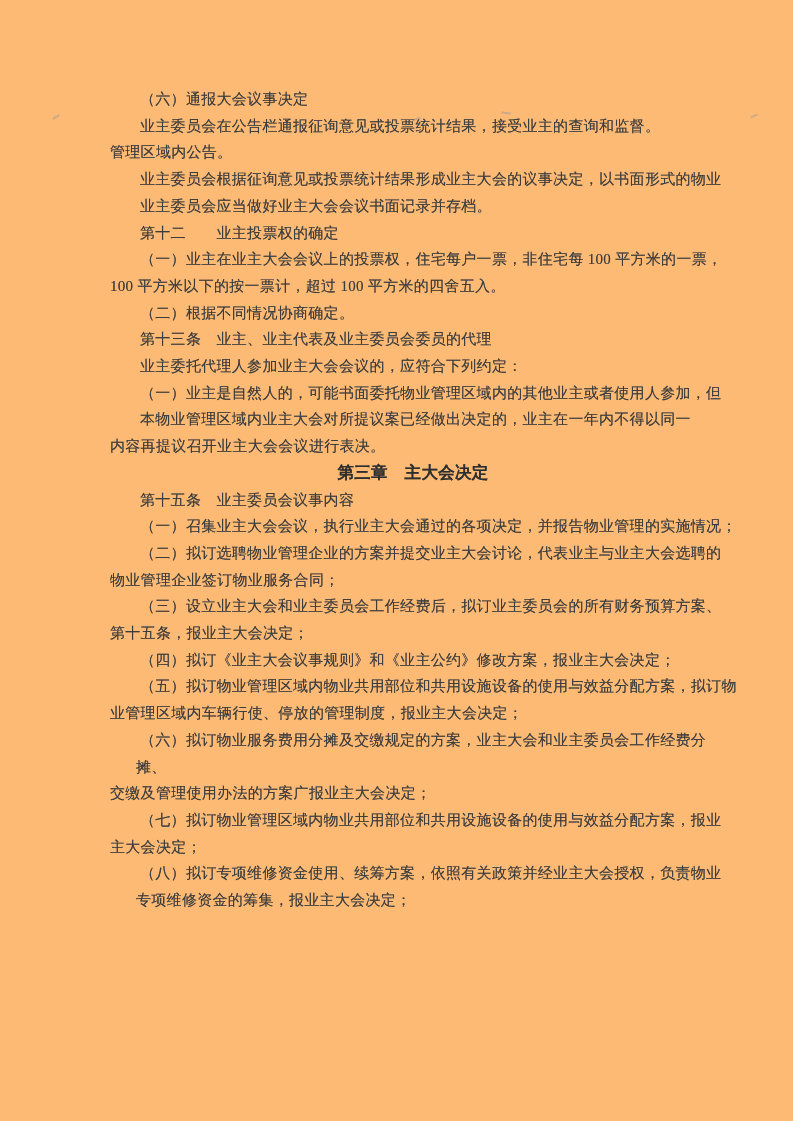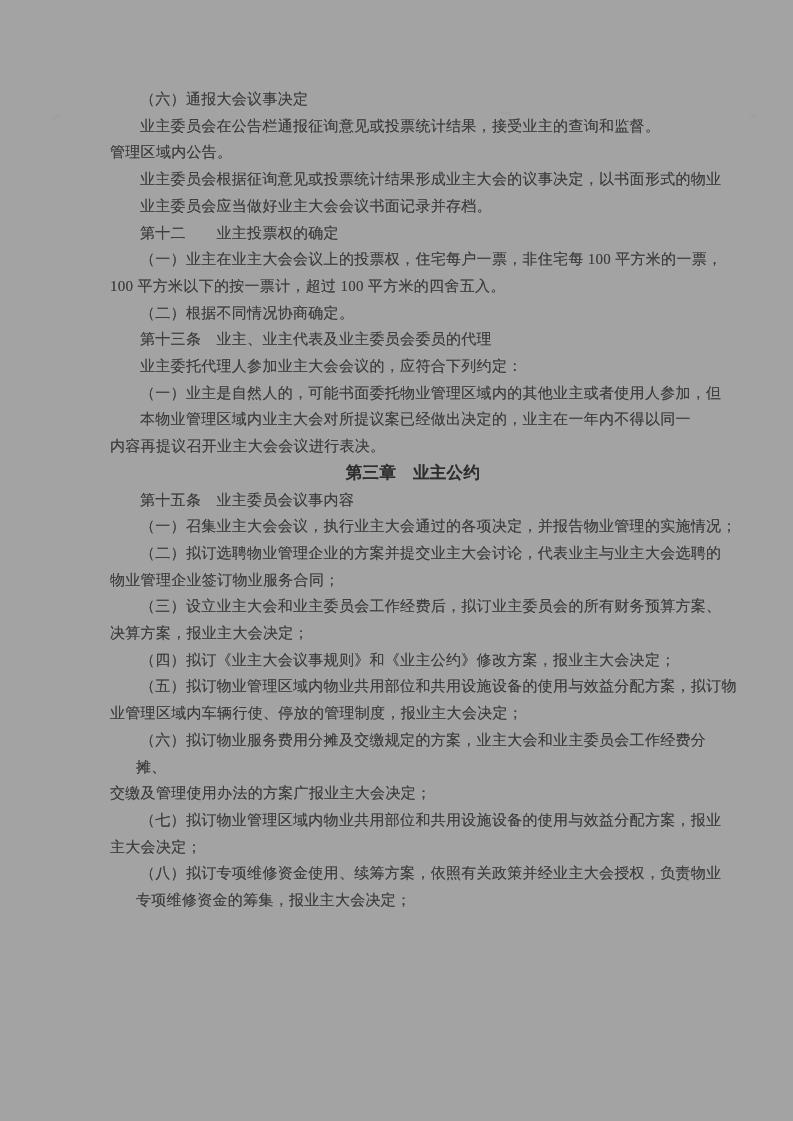--- a/index.html
+++ b/index.html
@@ -5,21 +5,21 @@
 <style>
   html, body {
     margin: 0;
     padding: 0;
     background: #e8e8e8;
   }
   .page {
     position: relative;
     width: 793px;
     height: 1121px;
-    background: #a3a3a3;
+    background: #fdba74;
     overflow: hidden;
     font-family: "Liberation Serif", "DejaVu Serif", serif;
   }
   .textblock {
     position: absolute;
     left: 110px;
     top: 86px;
     width: 606px;
     font-size: 15px;
     line-height: 26.7px;
@@ -70,27 +70,27 @@
       <div class="line para">业主委员会应当做好业主大会会议书面记录并存档。</div>
       <div class="line para">第十二　　业主投票权的确定</div>
       <div class="line para">（一）业主在业主大会会议上的投票权，住宅每户一票，非住宅每 100 平方米的一票，</div>
       <div class="line flush">100 平方米以下的按一票计，超过 100 平方米的四舍五入。</div>
       <div class="line para">（二）根据不同情况协商确定。</div>
       <div class="line para">第十三条　业主、业主代表及业主委员会委员的代理</div>
       <div class="line para">业主委托代理人参加业主大会会议的，应符合下列约定：</div>
       <div class="line para">（一）业主是自然人的，可能书面委托物业管理区域内的其他业主或者使用人参加，但</div>
       <div class="line para">本物业管理区域内业主大会对所提议案已经做出决定的，业主在一年内不得以同一</div>
       <div class="line flush">内容再提议召开业主大会会议进行表决。</div>
-      <div class="line center">第三章　业主公约</div>
+      <div class="line center">第三章　主大会决定</div>
       <div class="line para">第十五条　业主委员会议事内容</div>
       <div class="line para">（一）召集业主大会会议，执行业主大会通过的各项决定，并报告物业管理的实施情况；</div>
       <div class="line para">（二）拟订选聘物业管理企业的方案并提交业主大会讨论，代表业主与业主大会选聘的</div>
       <div class="line flush">物业管理企业签订物业服务合同；</div>
       <div class="line para">（三）设立业主大会和业主委员会工作经费后，拟订业主委员会的所有财务预算方案、</div>
-      <div class="line flush">决算方案，报业主大会决定；</div>
+      <div class="line flush">第十五条，报业主大会决定；</div>
       <div class="line para">（四）拟订《业主大会议事规则》和《业主公约》修改方案，报业主大会决定；</div>
       <div class="line para">（五）拟订物业管理区域内物业共用部位和共用设施设备的使用与效益分配方案，拟订物</div>
       <div class="line flush">业管理区域内车辆行使、停放的管理制度，报业主大会决定；</div>
       <div class="line para">（六）拟订物业服务费用分摊及交缴规定的方案，业主大会和业主委员会工作经费分</div>
       <div class="line hang">摊、</div>
       <div class="line flush">交缴及管理使用办法的方案广报业主大会决定；</div>
       <div class="line para">（七）拟订物业管理区域内物业共用部位和共用设施设备的使用与效益分配方案，报业</div>
       <div class="line flush">主大会决定；</div>
       <div class="line para">（八）拟订专项维修资金使用、续筹方案，依照有关政策并经业主大会授权，负责物业</div>
       <div class="line hang">专项维修资金的筹集，报业主大会决定；</div>

